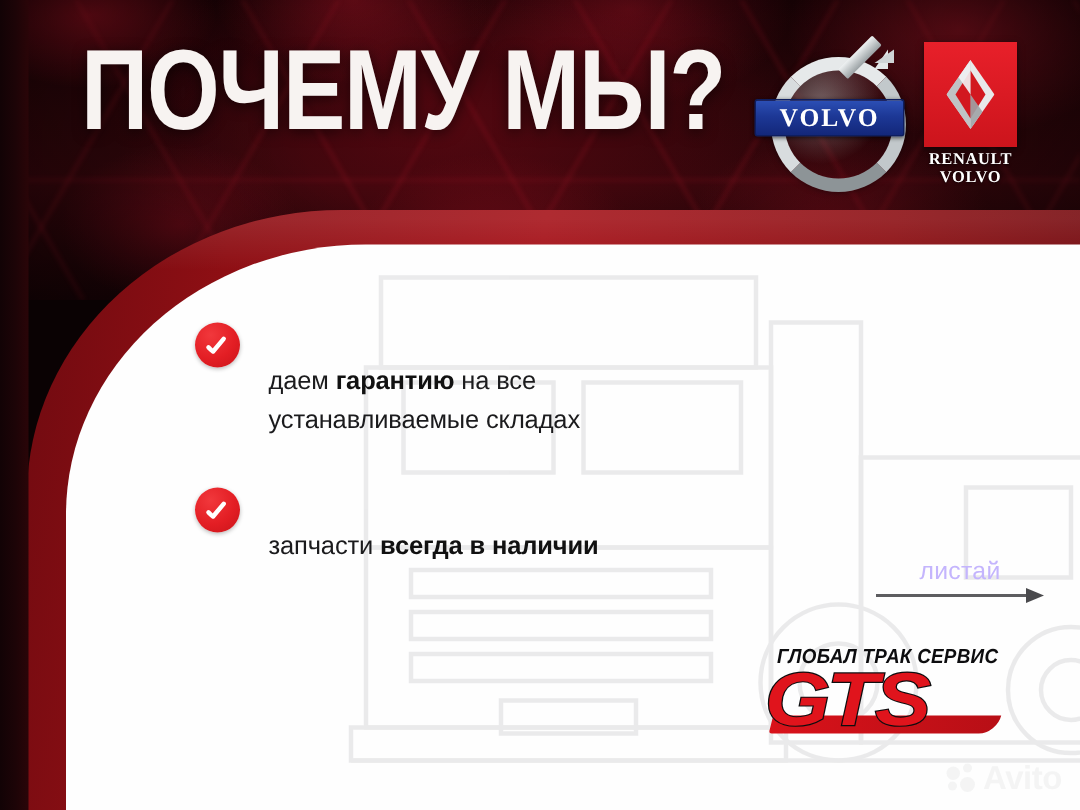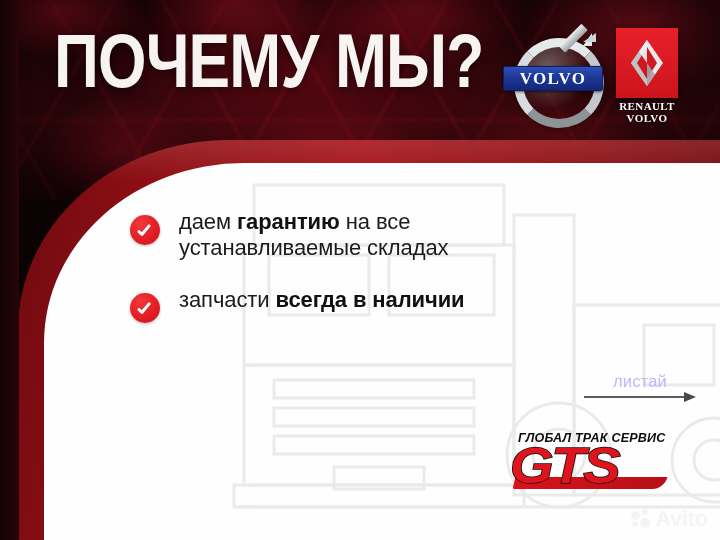--- a/index.html
+++ b/index.html
@@ -245,25 +245,26 @@
     content:"";
     position:absolute;
     left: 11px; top: 19px;
     width: 14px; height: 2.8px;
     background:#fff;
     transform: rotate(-50deg);
     transform-origin: left center;
     border-radius: 2px;
   }
   .btext {
-    font-size: 22px;
+    font-size: 17px;
     line-height: 26px;
     color: #1b1b1d;
     letter-spacing: -0.1px;
     max-width: 380px;
+    margin-top: 32px;
   }
   .btext b { font-weight: 700; color:#111; }
 
   
   .swipe {
     position: absolute;
     left: 584px; top: 372px;
     width: 112px;
     z-index: 7;
   }

